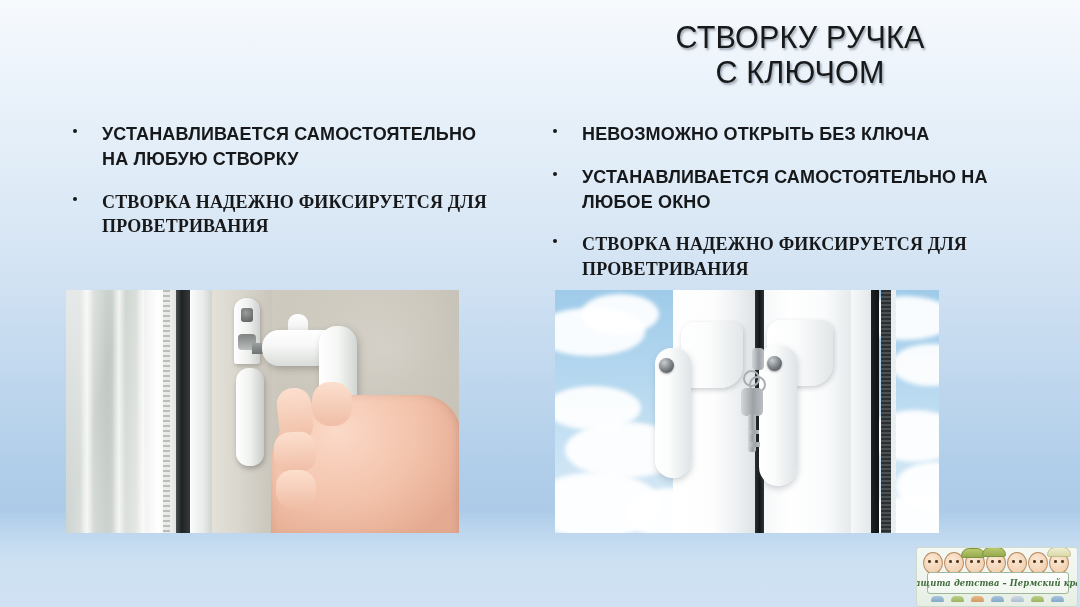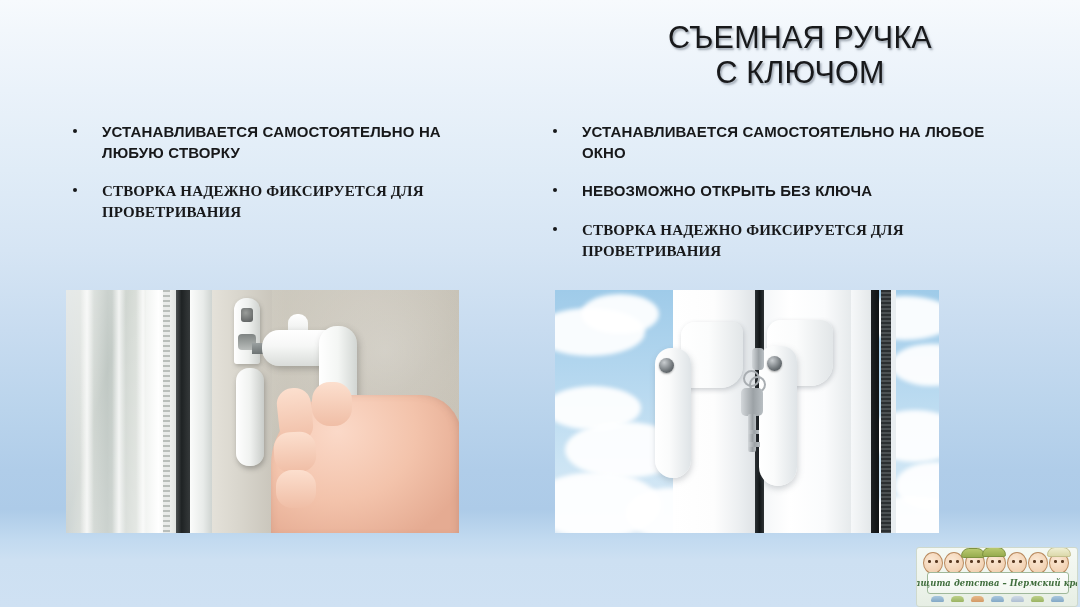--- a/index.html
+++ b/index.html
@@ -73,21 +73,21 @@
   #bullets-right {
     left: 548px;
     top: 122px;
     width: 450px;
   }
   .bullet-item {
     position: relative;
     display: block;
     padding-left: 34px;
     margin-bottom: 18px;
-    font-size: 15px;
+    font-size: 18px;
     font-weight: bold;
     color: #17181a;
     line-height: 1.38;
     letter-spacing: 0.15px;
   }
   .bullet-item:last-child {
     margin-bottom: 0;
     font-family: Liberation Serif, serif;
   }
   .bullet-dot {
@@ -355,42 +355,42 @@
     height: 6px;
     border-radius: 6px 6px 2px 2px;
   }
 </style>
 </head>
 <body>
 
 <div id="slide">
 
 
-  <div class="title" id="title-right">СЪЕМНАЯ РУЧКА
+  <div class="title" id="title-right">СТВОРКУ РУЧКА
 С КЛЮЧОМ</div>
 
   <ul class="bullets" id="bullets-left">
     <li class="bullet-item">
       <span class="bullet-dot"></span>
       <span>УСТАНАВЛИВАЕТСЯ САМОСТОЯТЕЛЬНО НА ЛЮБУЮ СТВОРКУ</span>
     </li>
     <li class="bullet-item">
       <span class="bullet-dot"></span>
       <span>СТВОРКА НАДЕЖНО ФИКСИРУЕТСЯ ДЛЯ ПРОВЕТРИВАНИЯ</span>
     </li>
   </ul>
 
   <ul class="bullets" id="bullets-right">
     <li class="bullet-item">
       <span class="bullet-dot"></span>
-      <span>УСТАНАВЛИВАЕТСЯ САМОСТОЯТЕЛЬНО НА ЛЮБОЕ ОКНО</span>
+      <span>НЕВОЗМОЖНО ОТКРЫТЬ БЕЗ КЛЮЧА</span>
     </li>
     <li class="bullet-item">
       <span class="bullet-dot"></span>
-      <span>НЕВОЗМОЖНО ОТКРЫТЬ БЕЗ КЛЮЧА</span>
+      <span>УСТАНАВЛИВАЕТСЯ САМОСТОЯТЕЛЬНО НА ЛЮБОЕ ОКНО</span>
     </li>
     <li class="bullet-item">
       <span class="bullet-dot"></span>
       <span>СТВОРКА НАДЕЖНО ФИКСИРУЕТСЯ ДЛЯ ПРОВЕТРИВАНИЯ</span>
     </li>
   </ul>
 
   <div class="photo" id="photo-left" aria-label="Рука снимает съемную оконную ручку с розеткой на белом пластиковом окне">
     <div class="lp-glass"></div>
     <div class="lp-glass-streak" style="left:14px;"></div>

